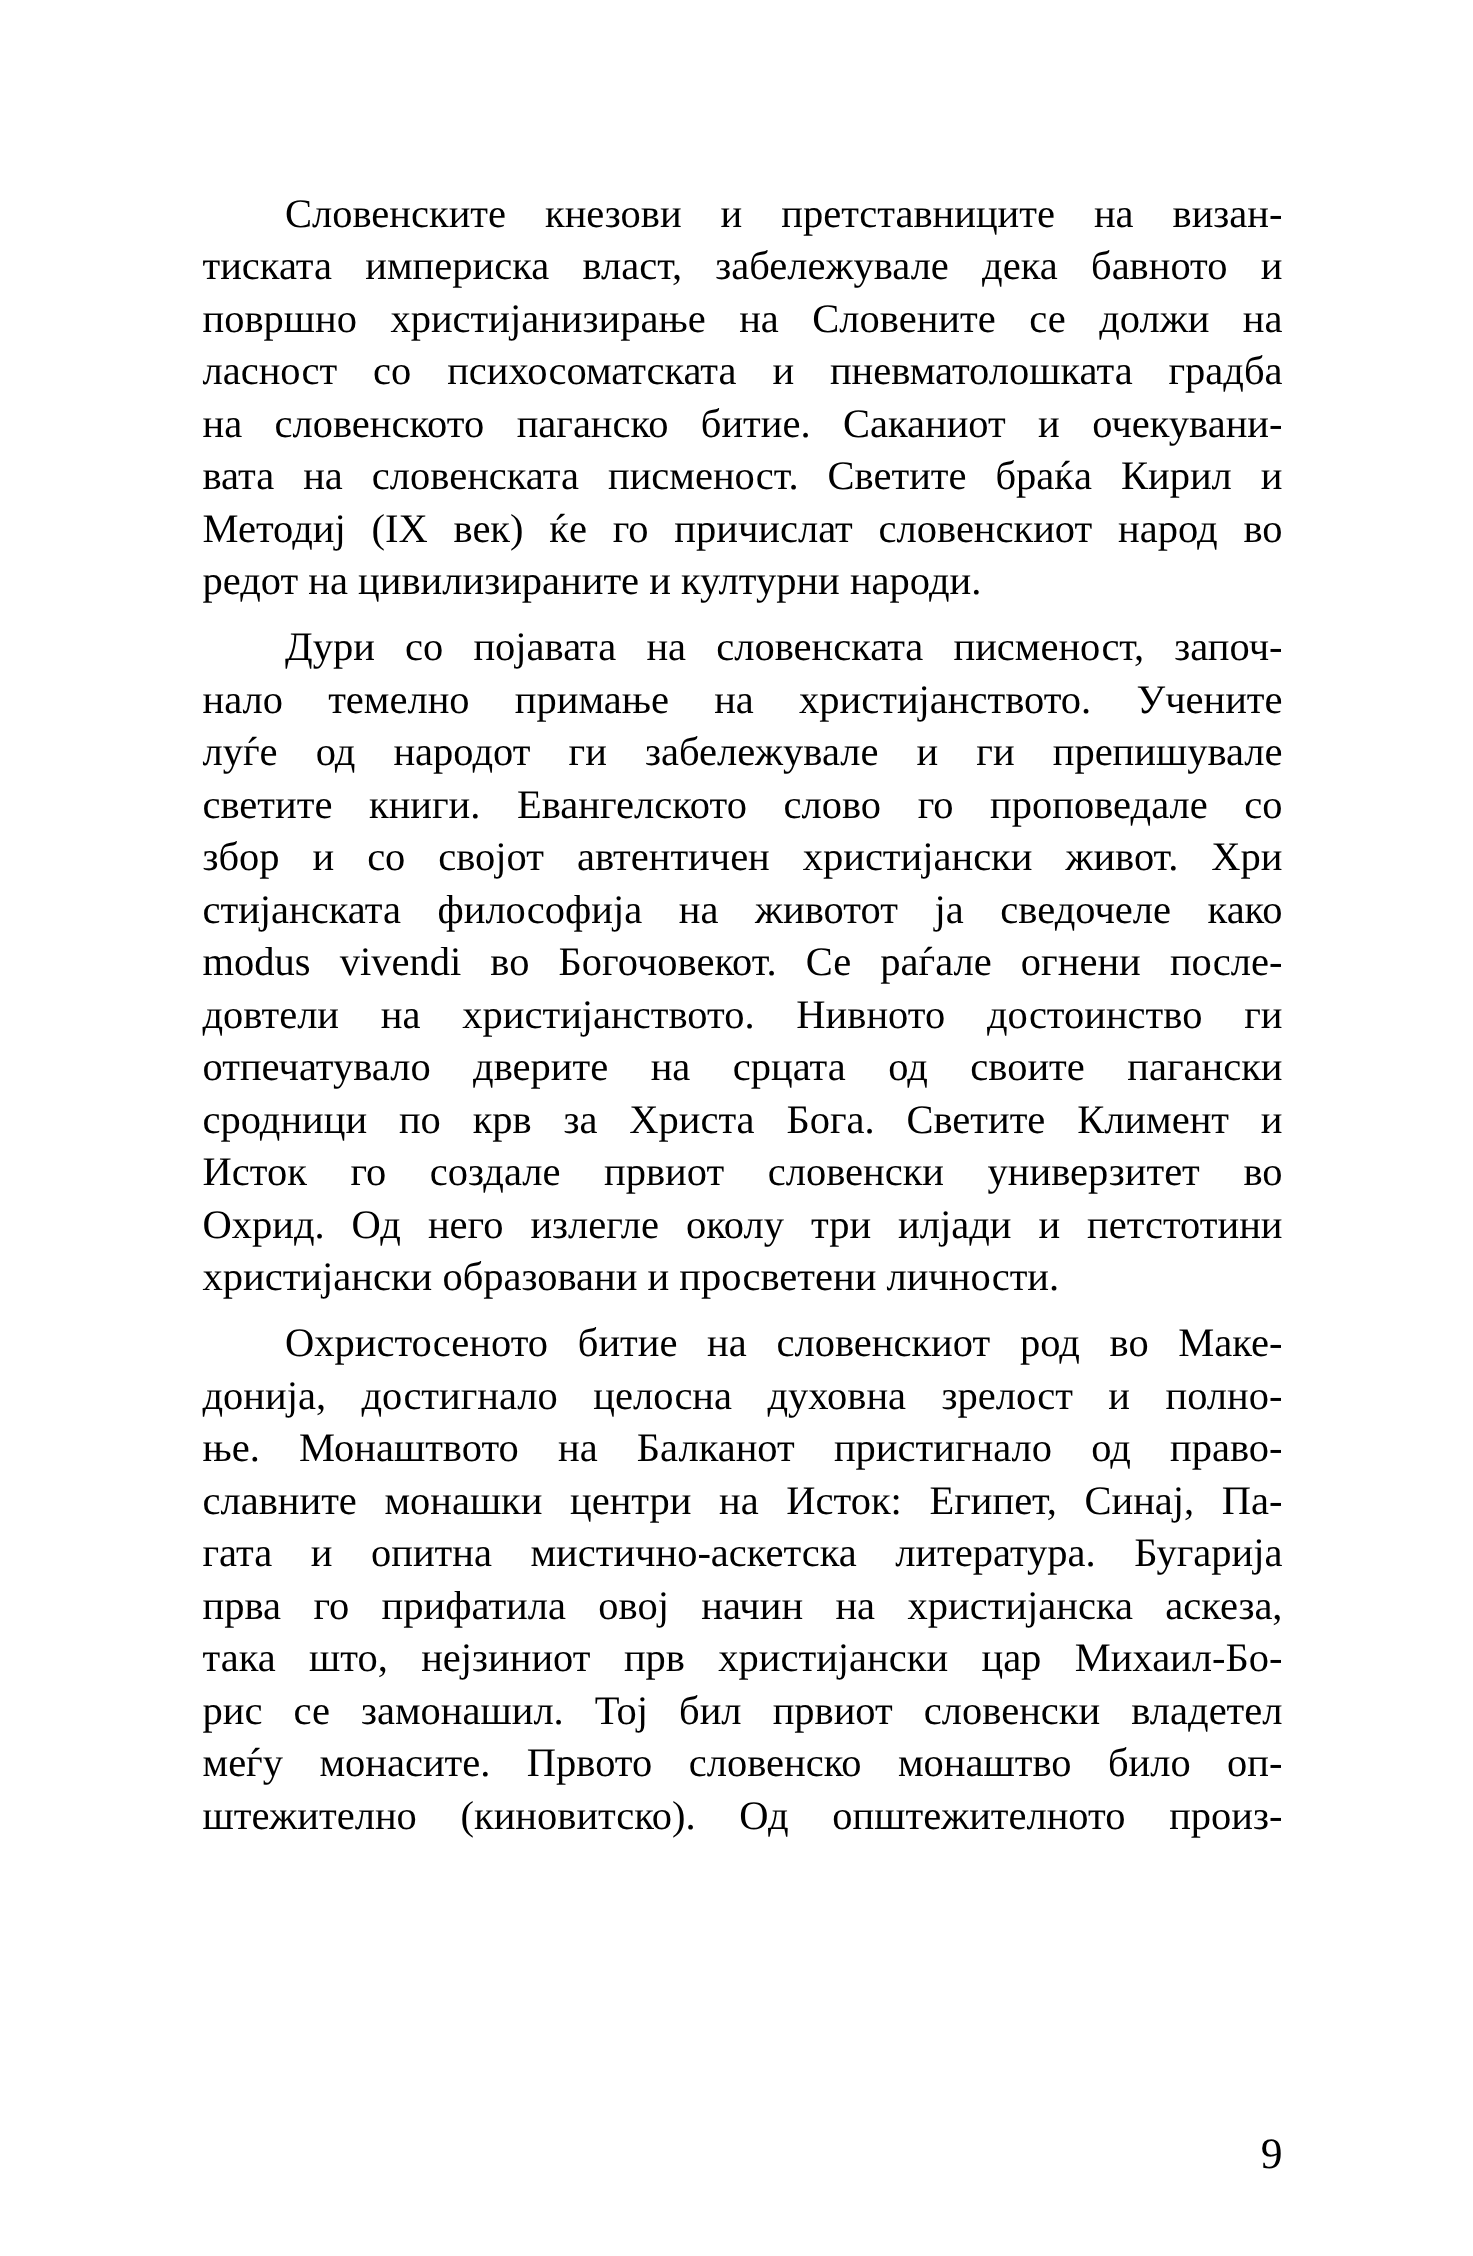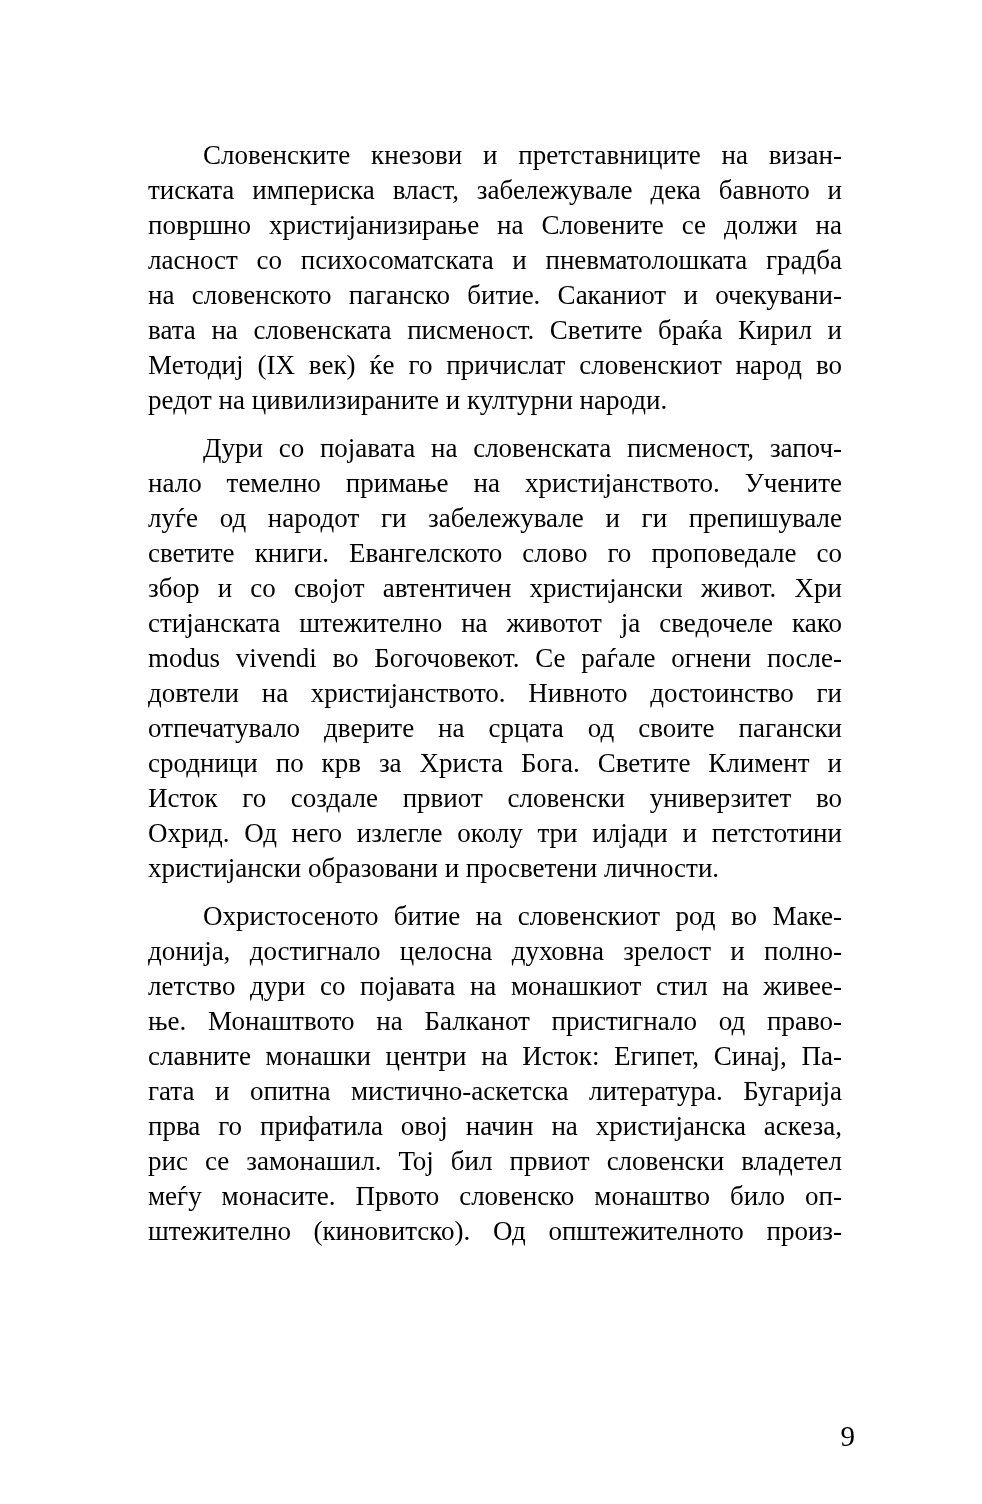--- a/index.html
+++ b/index.html
@@ -23,21 +23,21 @@
   }
   .text-block {
     position: absolute;
     left: 135px;
     top: 125px;
     width: 720px;
     font-size: 27px;
     line-height: 35px;
   }
   .para {
-    margin: 13px;
+    margin: 0;
     padding: 0;
   }
   .para + .para {
     margin-top: 9px;
   }
   .line {
     display: block;
     text-align: justify;
     text-align-last: justify;
     text-justify: inter-word;
@@ -73,38 +73,38 @@
       <span class="line">Методиј (IX век) ќе го причислат словенскиот народ во</span>
       <span class="line flush">редот на цивилизираните и културни народи.</span>
     </p>
 
     <p class="para">
       <span class="line indent">Дури со појавата на словенската писменост, започ-</span>
       <span class="line">нало темелно примање на христијанството. Учените</span>
       <span class="line">луѓе од народот ги забележувале и ги препишувале</span>
       <span class="line">светите книги. Евангелското слово го проповедале со</span>
       <span class="line">збор и со својот автентичен христијански живот. Хри</span>
-      <span class="line">стијанската штежително на животот ја сведочеле како</span>
+      <span class="line">стијанската философија на животот ја сведочеле како</span>
       <span class="line">modus vivendi во Богочовекот. Се раѓале огнени после-</span>
       <span class="line">довтели на христијанството. Нивното достоинство ги</span>
       <span class="line">отпечатувало дверите на срцата од своите пагански</span>
       <span class="line">сродници по крв за Христа Бога. Светите Климент и</span>
       <span class="line">Исток го создале првиот словенски универзитет во</span>
       <span class="line">Охрид. Од него излегле околу три илјади и петстотини</span>
       <span class="line flush">христијански образовани и просветени личности.</span>
     </p>
 
     <p class="para">
       <span class="line indent">Охристосеното битие на словенскиот род во Маке-</span>
       <span class="line">донија, достигнало целосна духовна зрелост и полно-</span>
-      <span class="line">летство дури со појавата на монашкиот стил на живее-</span>
       <span class="line">ње. Монаштвото на Балканот пристигнало од право-</span>
       <span class="line">славните монашки центри на Исток: Египет, Синај, Па-</span>
       <span class="line">гата и опитна мистично-аскетска литература. Бугарија</span>
       <span class="line">прва го прифатила овој начин на христијанска аскеза,</span>
+      <span class="line">така што, нејзиниот прв христијански цар Михаил-Бо-</span>
       <span class="line">рис се замонашил. Тој бил првиот словенски владетел</span>
       <span class="line">меѓу монасите. Првото словенско монаштво било оп-</span>
       <span class="line">штежително (киновитско). Од општежителното произ-</span>
     </p>
 
   </div>
 
   <div class="page-number">9</div>
 </div>
 

